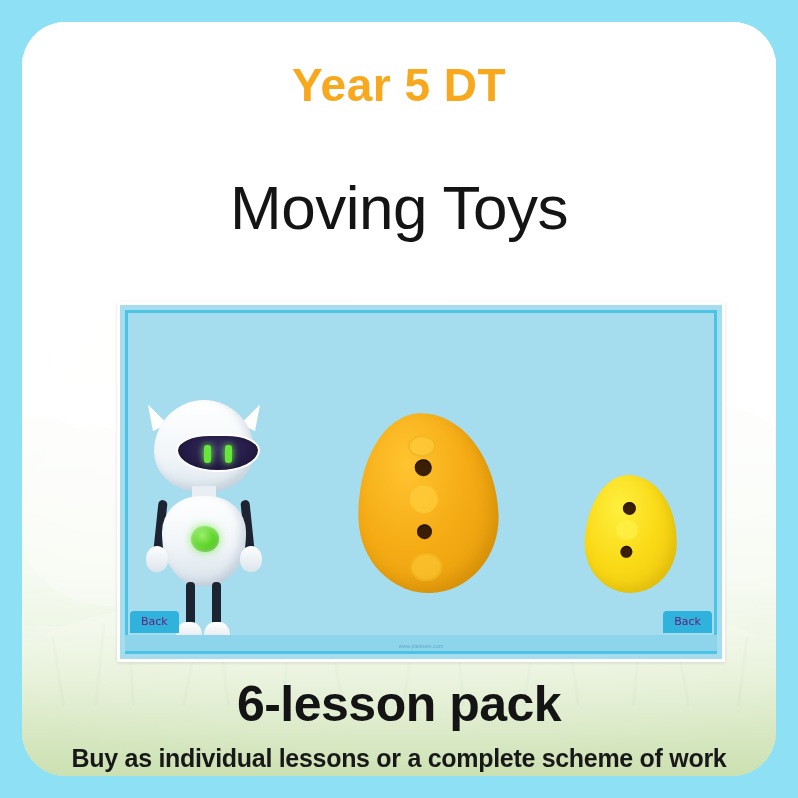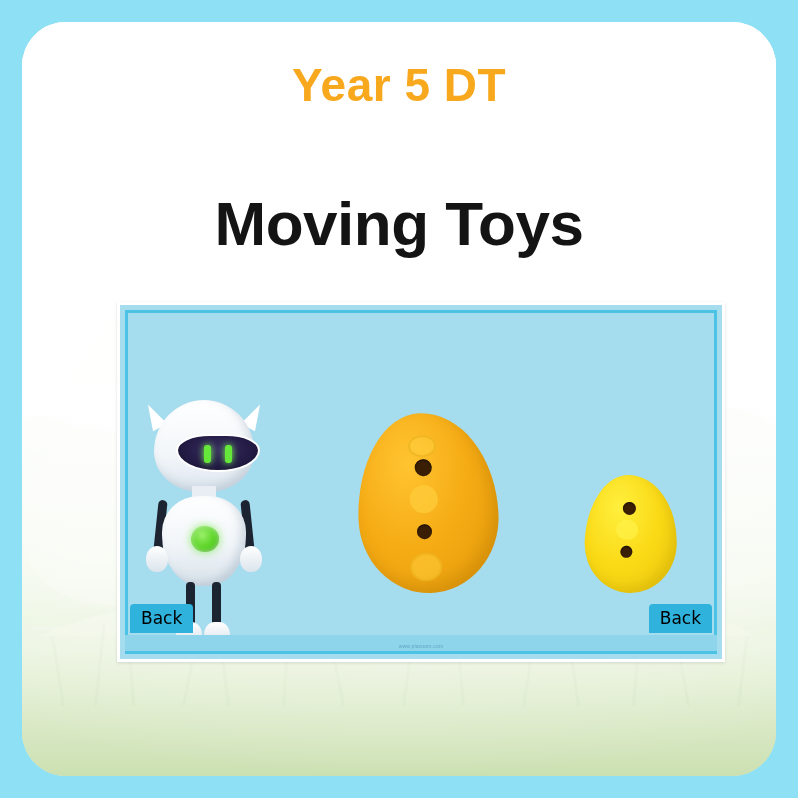--- a/index.html
+++ b/index.html
@@ -127,23 +127,22 @@
     color:#f8a81c;
     font-size:46px;
     font-weight:bold;
     letter-spacing:.5px;
   }
   .headline{
     position:absolute;left:0;right:0;top:150px;
     text-align:center;
     color:#141414;
     font-size:62px;
-    font-weight:bold;
+    font-weight:normal;
     letter-spacing:-.5px;
-    margin-top:16px;
   }
 
   
   .slide-wrap{
     position:absolute;
     left:95px;top:280px;
     width:608px;height:360px;
     background:#ffffff;
     padding:3px;
     box-sizing:border-box;
@@ -269,23 +268,23 @@
   .cam-big .b1{left:52px;top:22px;width:28px;height:22px;background:rgba(255,205,60,.6);border:2px solid rgba(230,170,20,.5);box-sizing:border-box;}
   .cam-big .b2{left:52px;top:72px;width:28px;height:28px;background:rgba(255,205,60,.7);}
   .cam-big .b3{left:50px;top:140px;width:32px;height:28px;background:rgba(255,205,60,.55);border:2px solid rgba(230,170,20,.45);box-sizing:border-box;}
   .cam-small .h1{left:37px;top:27px;width:13px;height:13px;}
   .cam-small .h2{left:36px;top:71px;width:12px;height:12px;}
   .cam-small .b1{left:31px;top:45px;width:22px;height:20px;background:rgba(255,240,70,.75);}
 
   .slide-btn{
     position:absolute;bottom:26px;
     background:#2fb2dc;
-    color:#000000;
+    color:#701a75;
     font-family:"DejaVu Sans", sans-serif;
-    font-size:17px;
+    font-size:11px;
     padding:4px 11px 5px;
     border-radius:4px 4px 0 0;
   }
   .slide-btn.back{left:10px;}
   .slide-btn.next{right:10px;}
   .slide-bottombar{
     position:absolute;left:5px;right:5px;bottom:8px;height:16px;
     background:#8ed4ea;
   }
   .watermark{
@@ -401,16 +400,18 @@
             <div class="hole h2"></div>
           </div>
 
           <div class="slide-bottombar"></div>
           <div class="slide-btn back">Back</div>
           <div class="slide-btn next">Back</div>
           <div class="watermark">www.plazoom.com</div>
         </div>
       </div>
 
+      <div class="footline1">6-lesson pack</div>
+      <div class="footline2">Buy as individual lessons or a complete scheme of work</div>
 
     </div>
   </div>
 </div>
 
 </body></html>

